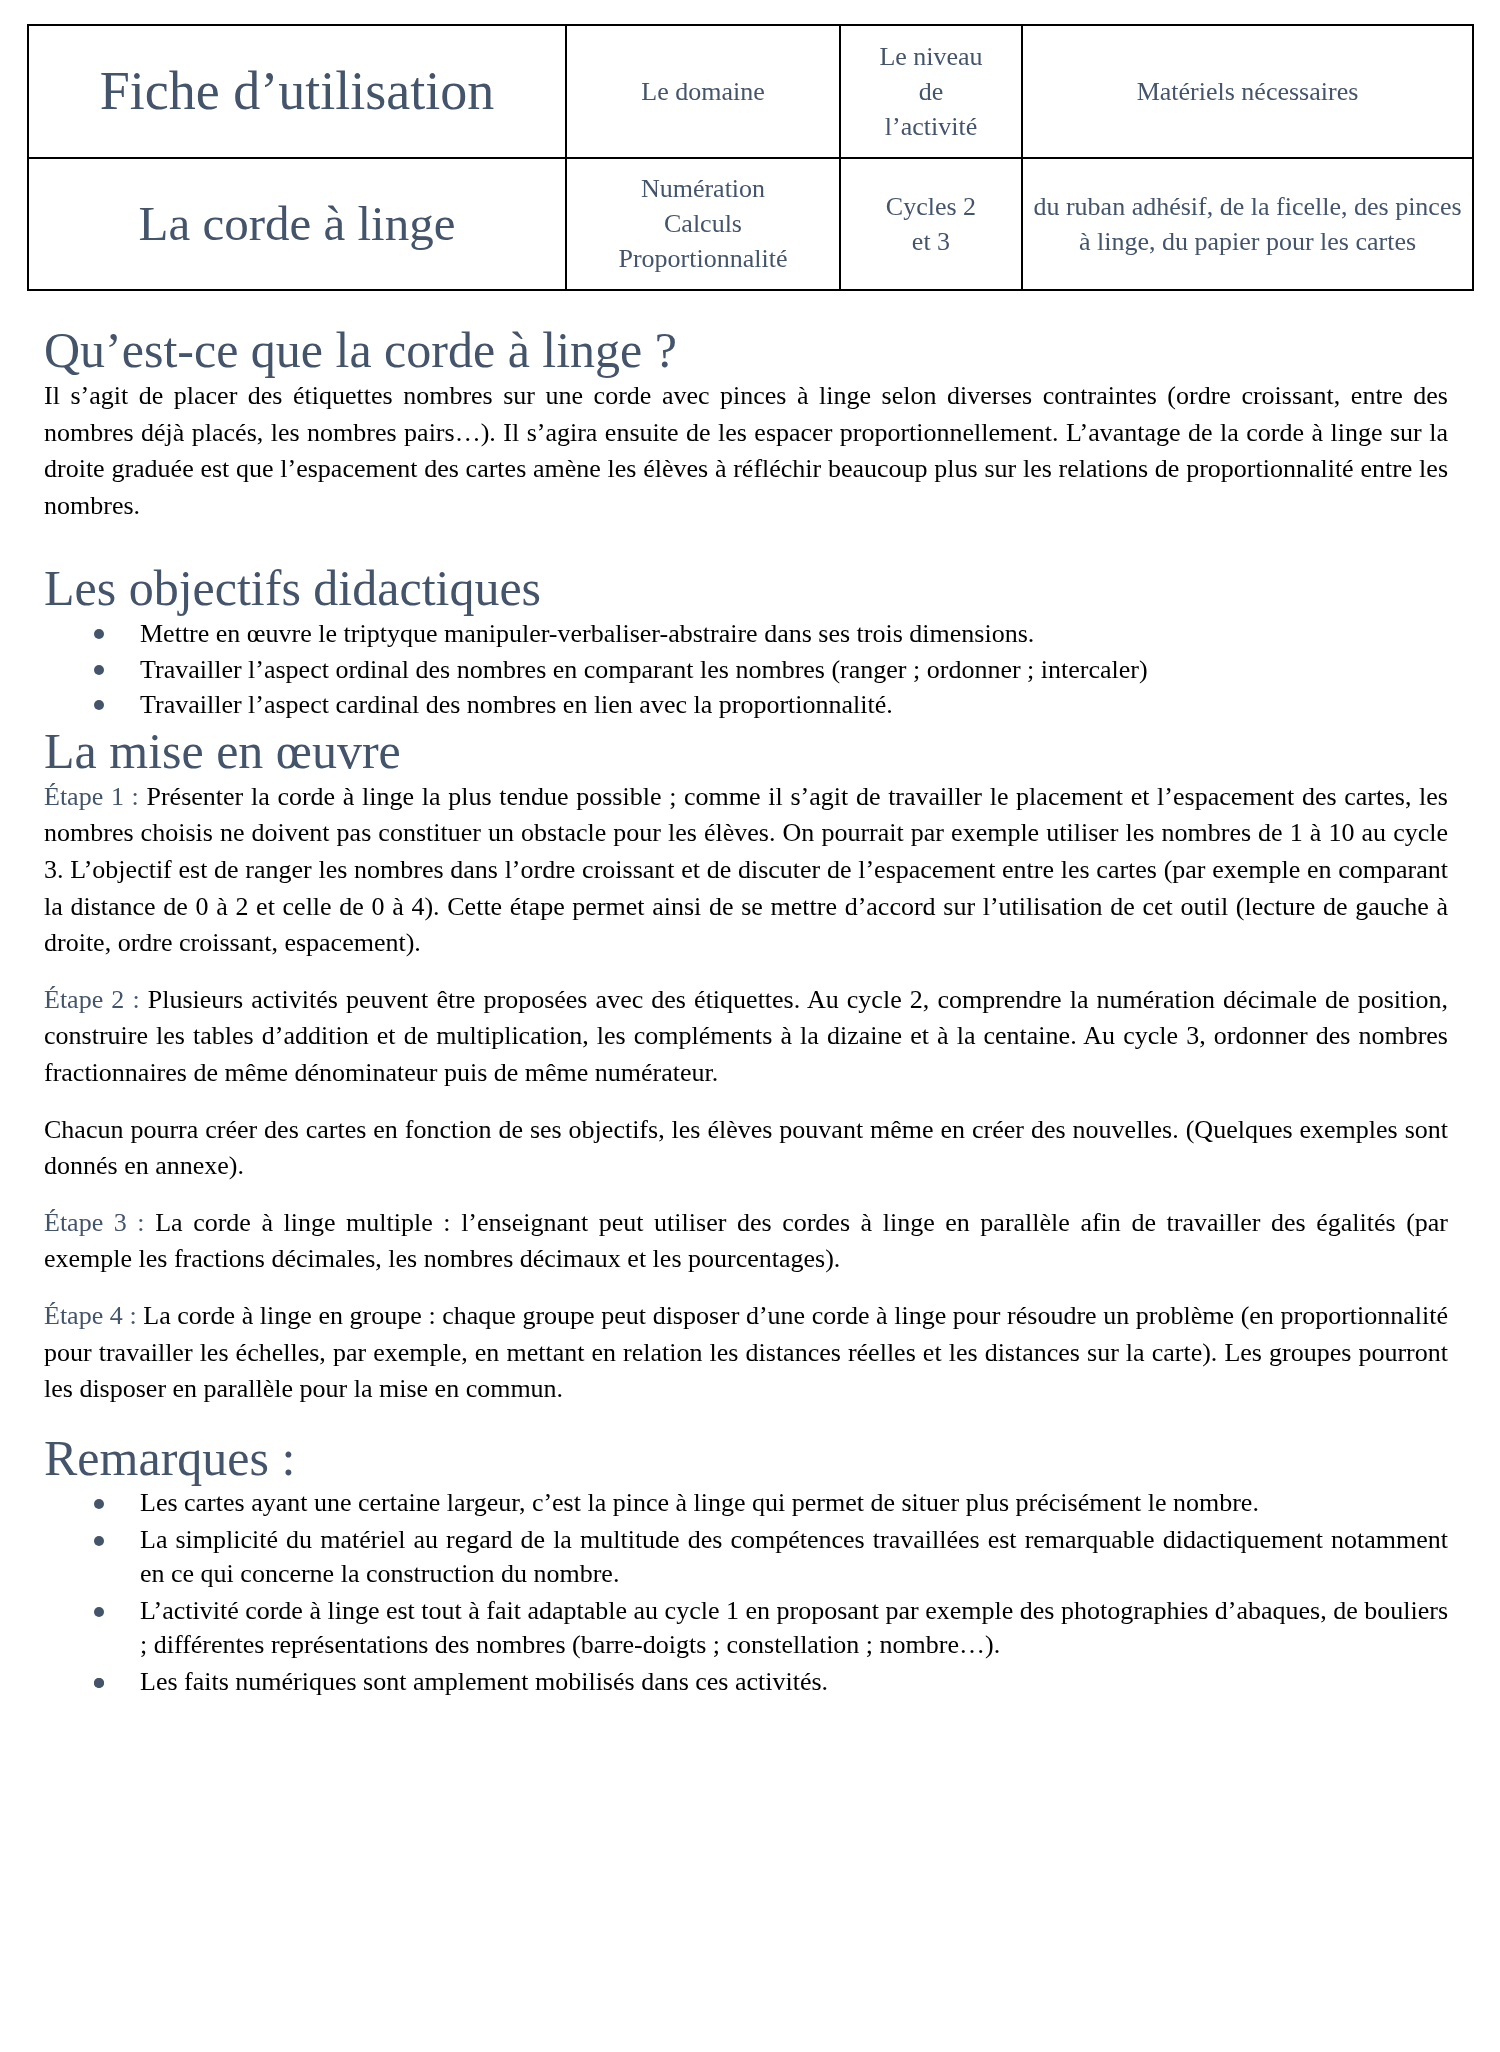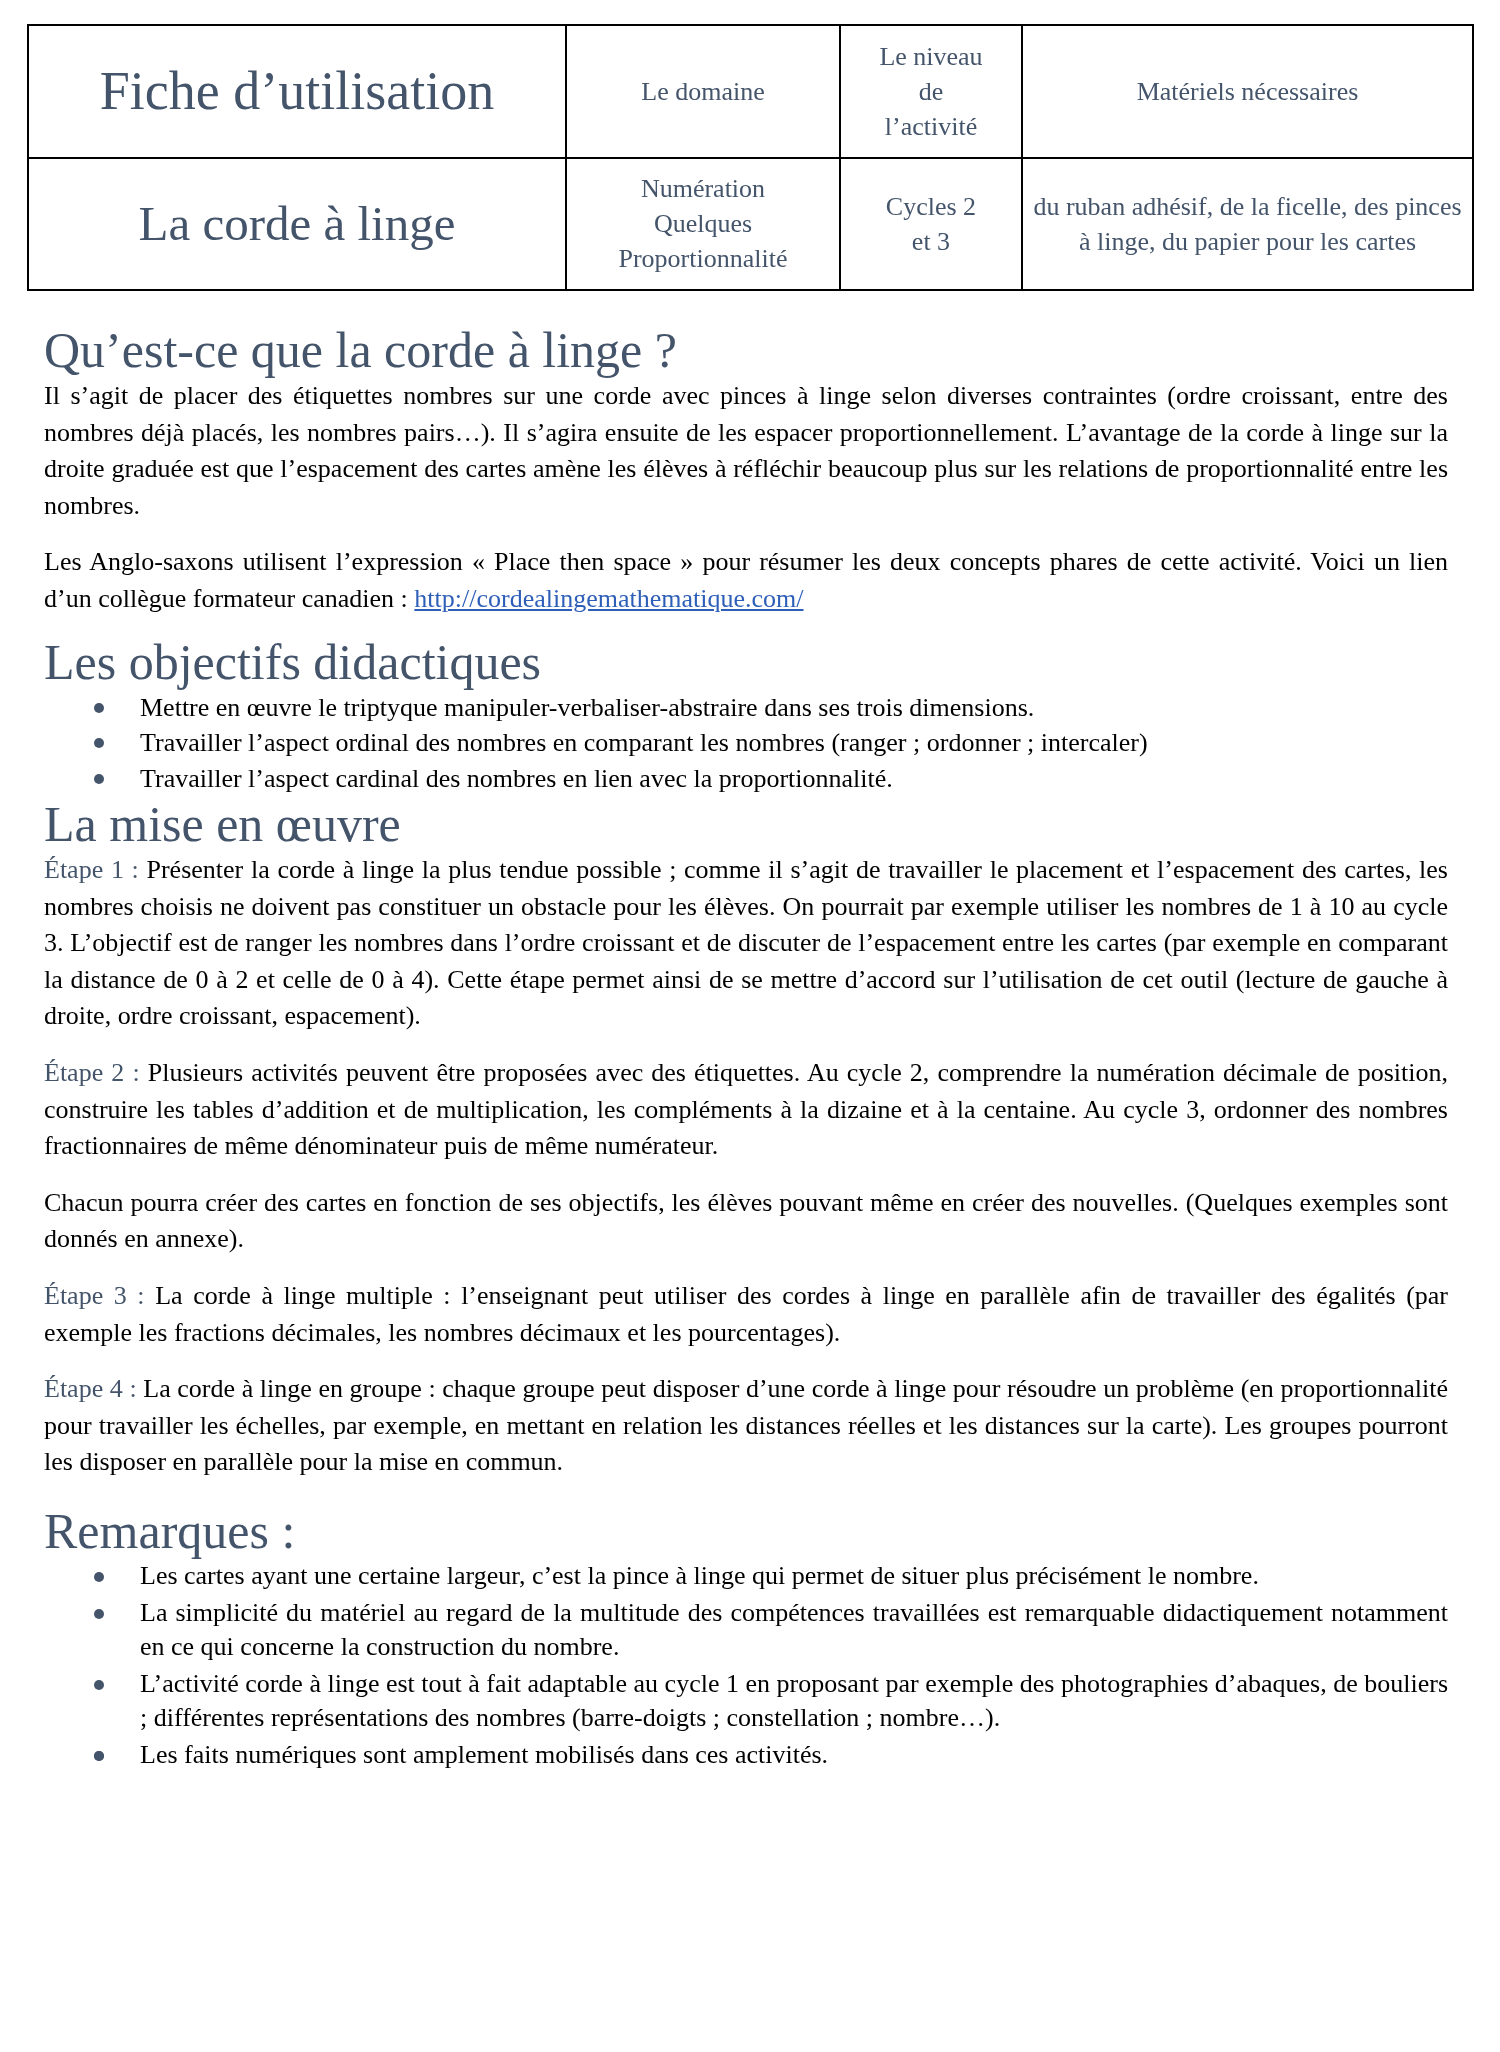--- a/index.html
+++ b/index.html
@@ -44,39 +44,38 @@
       <span class="ml">Le niveau</span>
       <span class="ml">de</span>
       <span class="ml">l’activité</span>
     </td>
     <td class="c4">Matériels nécessaires</td>
   </tr>
   <tr>
     <td class="c1 big2">La corde à linge</td>
     <td class="c2">
       <span class="ml">Numération</span>
-      <span class="ml">Quelques</span>
+      <span class="ml">Calculs</span>
       <span class="ml">Proportionnalité</span>
     </td>
     <td class="c3">
       <span class="ml">Cycles 2</span>
       <span class="ml">et 3</span>
     </td>
     <td class="c4">du ruban adhésif, de la ficelle, des pinces à linge, du papier pour les cartes</td>
   </tr>
 </tbody>
   </table>
 
 <div class="doc">
 
   <section>
     <h2>Qu’est-ce que la corde à linge ?</h2>
     <p>Il s’agit de placer des étiquettes nombres sur une corde avec pinces à linge selon diverses contraintes (ordre croissant, entre des nombres déjà placés, les nombres pairs…). Il s’agira ensuite de les espacer proportionnellement. L’avantage de la corde à linge sur la droite graduée est que l’espacement des cartes amène les élèves à réfléchir beaucoup plus sur les relations de proportionnalité entre les nombres.</p>
     <div class="gap"></div>
-    <p><span>Les Anglo-saxons utilisent l’expression « Place then space » pour résumer les deux concepts phares de cette activité. Voici un lien d’un collègue formateur canadien  : </span><a>http://cordealingemathematique.com/</a></p>
   </section>
 
   <div style="height:16px"></div>
 
   <section>
     <h2>Les objectifs didactiques</h2>
     <ul>
       <li><span class="dot"></span><span>Mettre en œuvre le triptyque manipuler-verbaliser-abstraire dans ses trois dimensions.</span></li>
       <li><span class="dot"></span><span>Travailler l’aspect ordinal des nombres en comparant les nombres (ranger ; ordonner ; intercaler)</span></li>
       <li><span class="dot"></span><span>Travailler l’aspect cardinal des nombres en lien avec la proportionnalité.</span></li>

